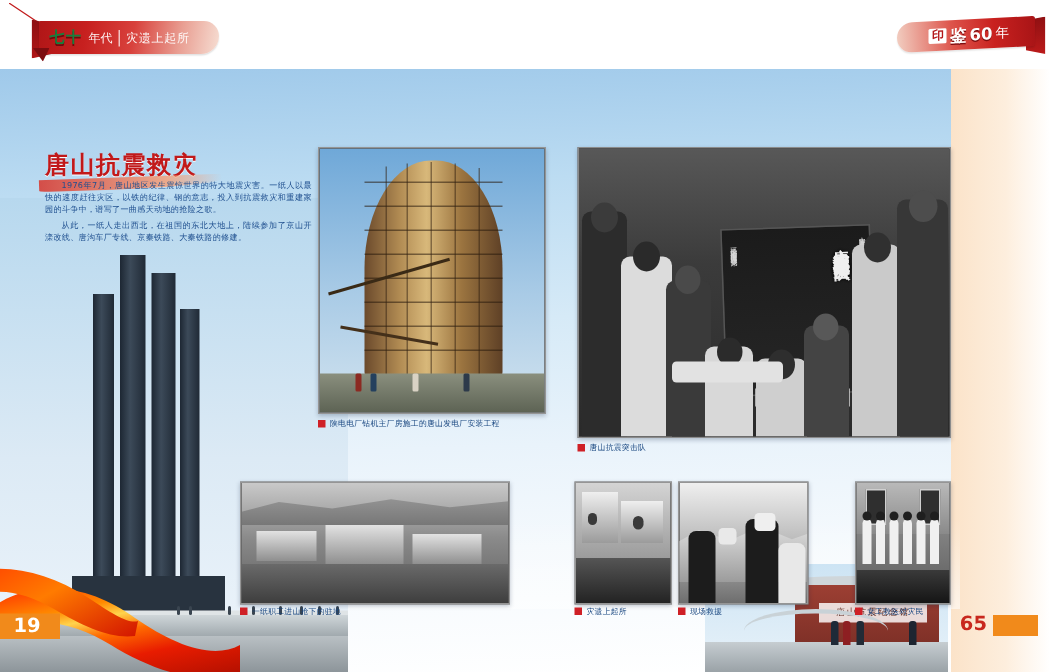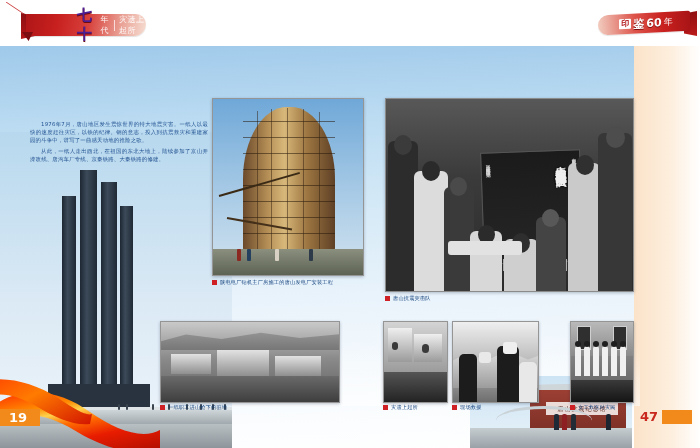--- a/index.html
+++ b/index.html
@@ -32,22 +32,22 @@
     clip-path:polygon(0 0,100% 12%,100% 88%,0 100%);
   }
   .ribbon .rb-fold{
     position:absolute;left:-4px;top:20px;width:11px;height:9px;
     background:#7c0d10;clip-path:polygon(0 0,100% 0,60% 100%);
   }
   .ribbon .rb-text{
     position:absolute;left:7px;top:2px;width:112px;height:22px;
     display:flex;align-items:center;gap:4px;color:#fff;
   }
-  .ribbon .era{font-size:15px;font-weight:bold;letter-spacing:1px;color:#4c1d95;
-    text-shadow:0 1px 0 #6d0b0d;font-family:"DejaVu Sans",sans-serif;margin-left:44px;}
+  .ribbon .era{font-size:10px;font-weight:bold;letter-spacing:1px;color:#15803d;
+    text-shadow:0 1px 0 #6d0b0d;font-family:"DejaVu Sans",sans-serif;}
   .ribbon .niandai{font-size:8px;color:#fff;opacity:.95;}
   .ribbon .divider{width:1px;height:11px;background:rgba(255,255,255,.7);}
   .ribbon .sub{font-size:8px;color:#fff;opacity:.95;letter-spacing:.5px;}
 
   
   .brand{position:absolute;right:6px;top:8px;width:96px;height:32px;z-index:32;}
   .brand .br-body{
     position:absolute;left:0;top:5px;width:92px;height:20px;
     background:linear-gradient(265deg,#a81416 0%,#c9211f 30%,#dd544b 60%,#f2cfc2 100%);
     border-radius:10px 2px 2px 10px;
@@ -295,20 +295,24 @@
         <span>唐山抗震纪念馆</span>
       </div>
       <div class="harch"></div>
       <div class="hground"></div>
       <div class="hperson" style="left:84px;background:#1f2a38"></div>
       <div class="hperson" style="left:92px;background:#8d1f22"></div>
       <div class="hperson" style="left:101px;background:#222b36"></div>
       <div class="hperson" style="left:136px;background:#1d2531"></div>
     </div>
 
+    <div class="art-title">
+      <div class="swash"></div>
+      <div class="t">唐山抗震救灾</div>
+    </div>
 
     <div class="art-body">
       <p>1976年7月，唐山地区发生震惊世界的特大地震灾害。一纸人以最快的速度赶往灾区，以铁的纪律、钢的意志，投入到抗震救灾和重建家园的斗争中，谱写了一曲感天动地的抢险之歌。</p>
       <p>从此，一纸人走出西北，在祖国的东北大地上，陆续参加了京山开滦改线、唐沟车厂专线、京秦铁路、大秦铁路的修建。</p>
     </div>
 
     <div class="photo" id="ph1">
       <div class="bg"></div>
       <div class="tower"></div>
       <div class="ring" style="top:22px"></div>
@@ -451,18 +455,18 @@
     <div class="flag">
       <div class="fw"></div>
       <div class="fw2"></div>
     </div>
 
     <div class="pg-left">
       <span class="tab"></span>
       <span class="num">19</span>
     </div>
     <div class="pg-right">
-      <span class="num">47</span>
+      <span class="num">65</span>
       <span class="tab"></span>
     </div>
 
   </div>
 </div>
 
 </body></html>

